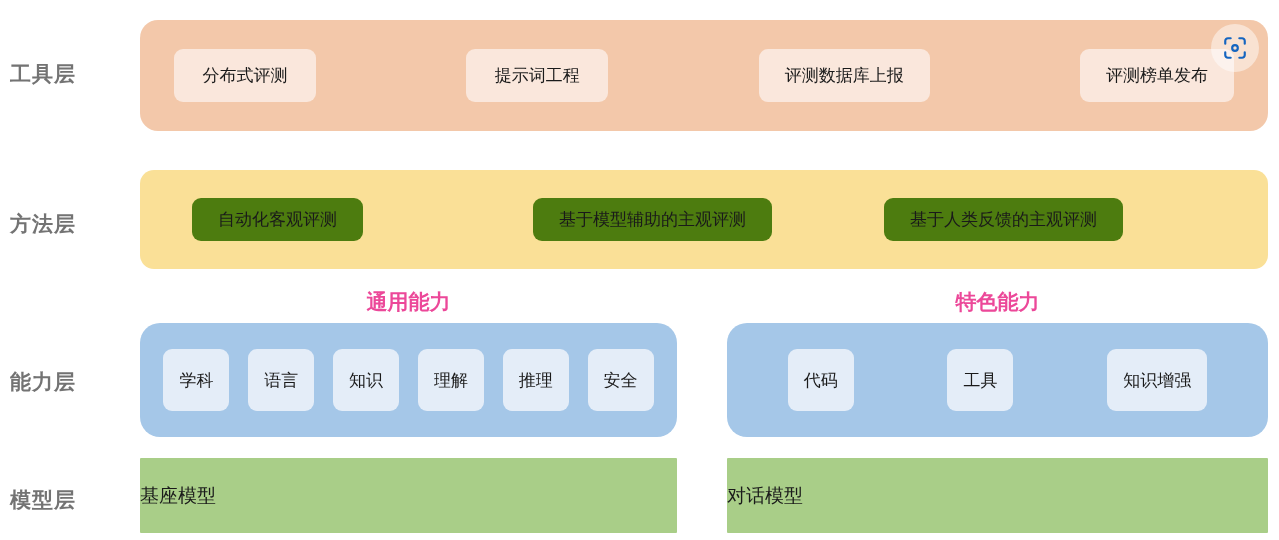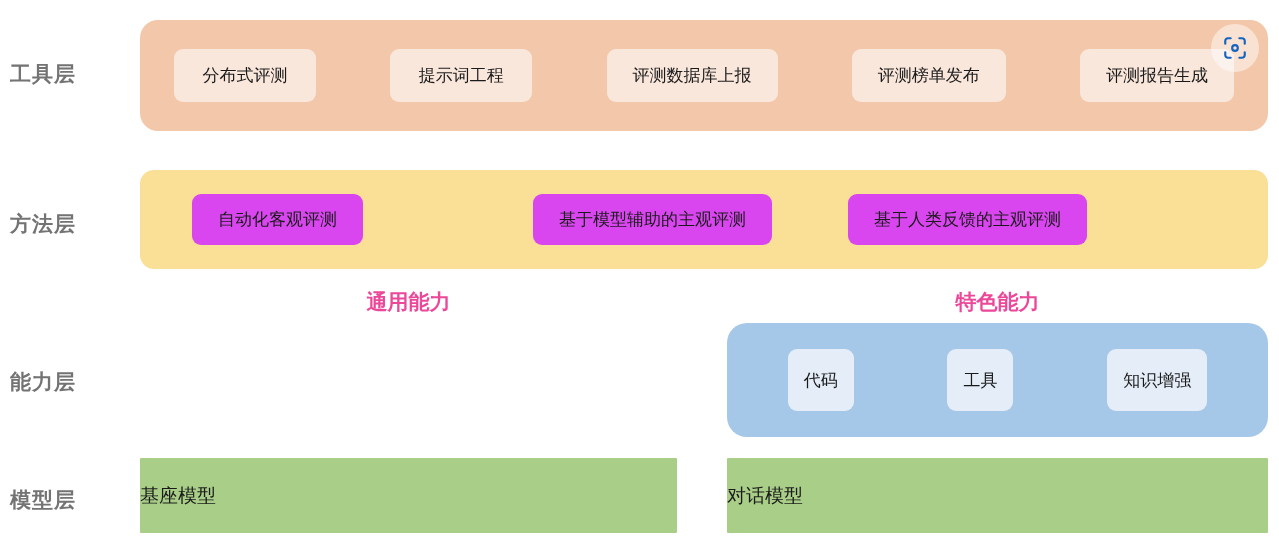--- a/index.html
+++ b/index.html
@@ -100,23 +100,23 @@
 
   .chip-tool {
     background: #fae7dc;
     border-radius: 9px;
     height: 53px;
     padding: 16px 26px;
     min-width: 142px;
   }
 
   .chip-method {
-    background: #d946ef;
+    background: #4d7c0f;
     border-radius: 9px;
-    height: 51px;
+    height: 43px;
     padding: 0 26px;
     min-width: 148px;
   }
 
   .chip-cap {
     background: #e4edf8;
     border-radius: 9px;
     height: 62px;
     padding: 0 16px;
     min-width: 58px;
@@ -130,21 +130,21 @@
 
   
   .method-slots {
     display: flex;
     width: 100%;
     align-items: center;
   }
   .method-slot { display: flex; }
   .method-slot.s0 { flex: 0 0 auto; margin-left: 24px; }
   .method-slot.s1 { flex: 0 0 auto; margin-left: 170px; }
-  .method-slot.s2 { flex: 0 0 auto; margin-left: 76px; align-items: flex-end; }
+  .method-slot.s2 { flex: 0 0 auto; margin-left: 112px; align-items: flex-end; }
 
   .cap-slots {
     display: flex;
     width: 100%;
     align-items: center;
     justify-content: space-around;
   }
 
   
   .group-header {
@@ -179,21 +179,20 @@
 
 <div id="stage">
 
   <div class="row-label" style="top:60px;">工具层</div>
 
   <div class="band band-tool">
     <div class="chip chip-tool">分布式评测</div>
     <div class="chip chip-tool">提示词工程</div>
     <div class="chip chip-tool">评测数据库上报</div>
     <div class="chip chip-tool">评测榜单发布</div>
-    <div class="chip chip-tool">评测报告生成</div>
   </div>
 
   <div class="scan-badge">
     <span>
       <svg width="26" height="26" viewBox="0 0 24 24" fill="none" stroke="#1565c0" stroke-width="2" stroke-linecap="round" stroke-linejoin="round">
         <path d="M3 8V5.5A2.5 2.5 0 0 1 5.5 3H8"></path>
         <path d="M16 3h2.5A2.5 2.5 0 0 1 21 5.5V8"></path>
         <path d="M21 16v2.5a2.5 2.5 0 0 1-2.5 2.5H16"></path>
         <path d="M8 21H5.5A2.5 2.5 0 0 1 3 18.5V16"></path>
         <circle cx="12" cy="12" r="2.6"></circle>
@@ -216,20 +215,30 @@
       </div>
     </div>
   </div>
 
   <div class="row-label" style="top:368px;">能力层</div>
 
   <div class="group-header left">通用能力</div>
 
   <div class="group-header right">特色能力</div>
 
+  <div class="band band-cap left">
+    <div class="cap-slots">
+      <div class="chip chip-cap">学科</div>
+      <div class="chip chip-cap">语言</div>
+      <div class="chip chip-cap">知识</div>
+      <div class="chip chip-cap">理解</div>
+      <div class="chip chip-cap">推理</div>
+      <div class="chip chip-cap">安全</div>
+    </div>
+  </div>
 
   <div class="band band-cap right">
     <div class="cap-slots">
       <div class="chip chip-cap">代码</div>
       <div class="chip chip-cap">工具</div>
       <div class="chip chip-cap">知识增强</div>
     </div>
   </div>
 
   <div class="row-label" style="top:486px;">模型层</div>

